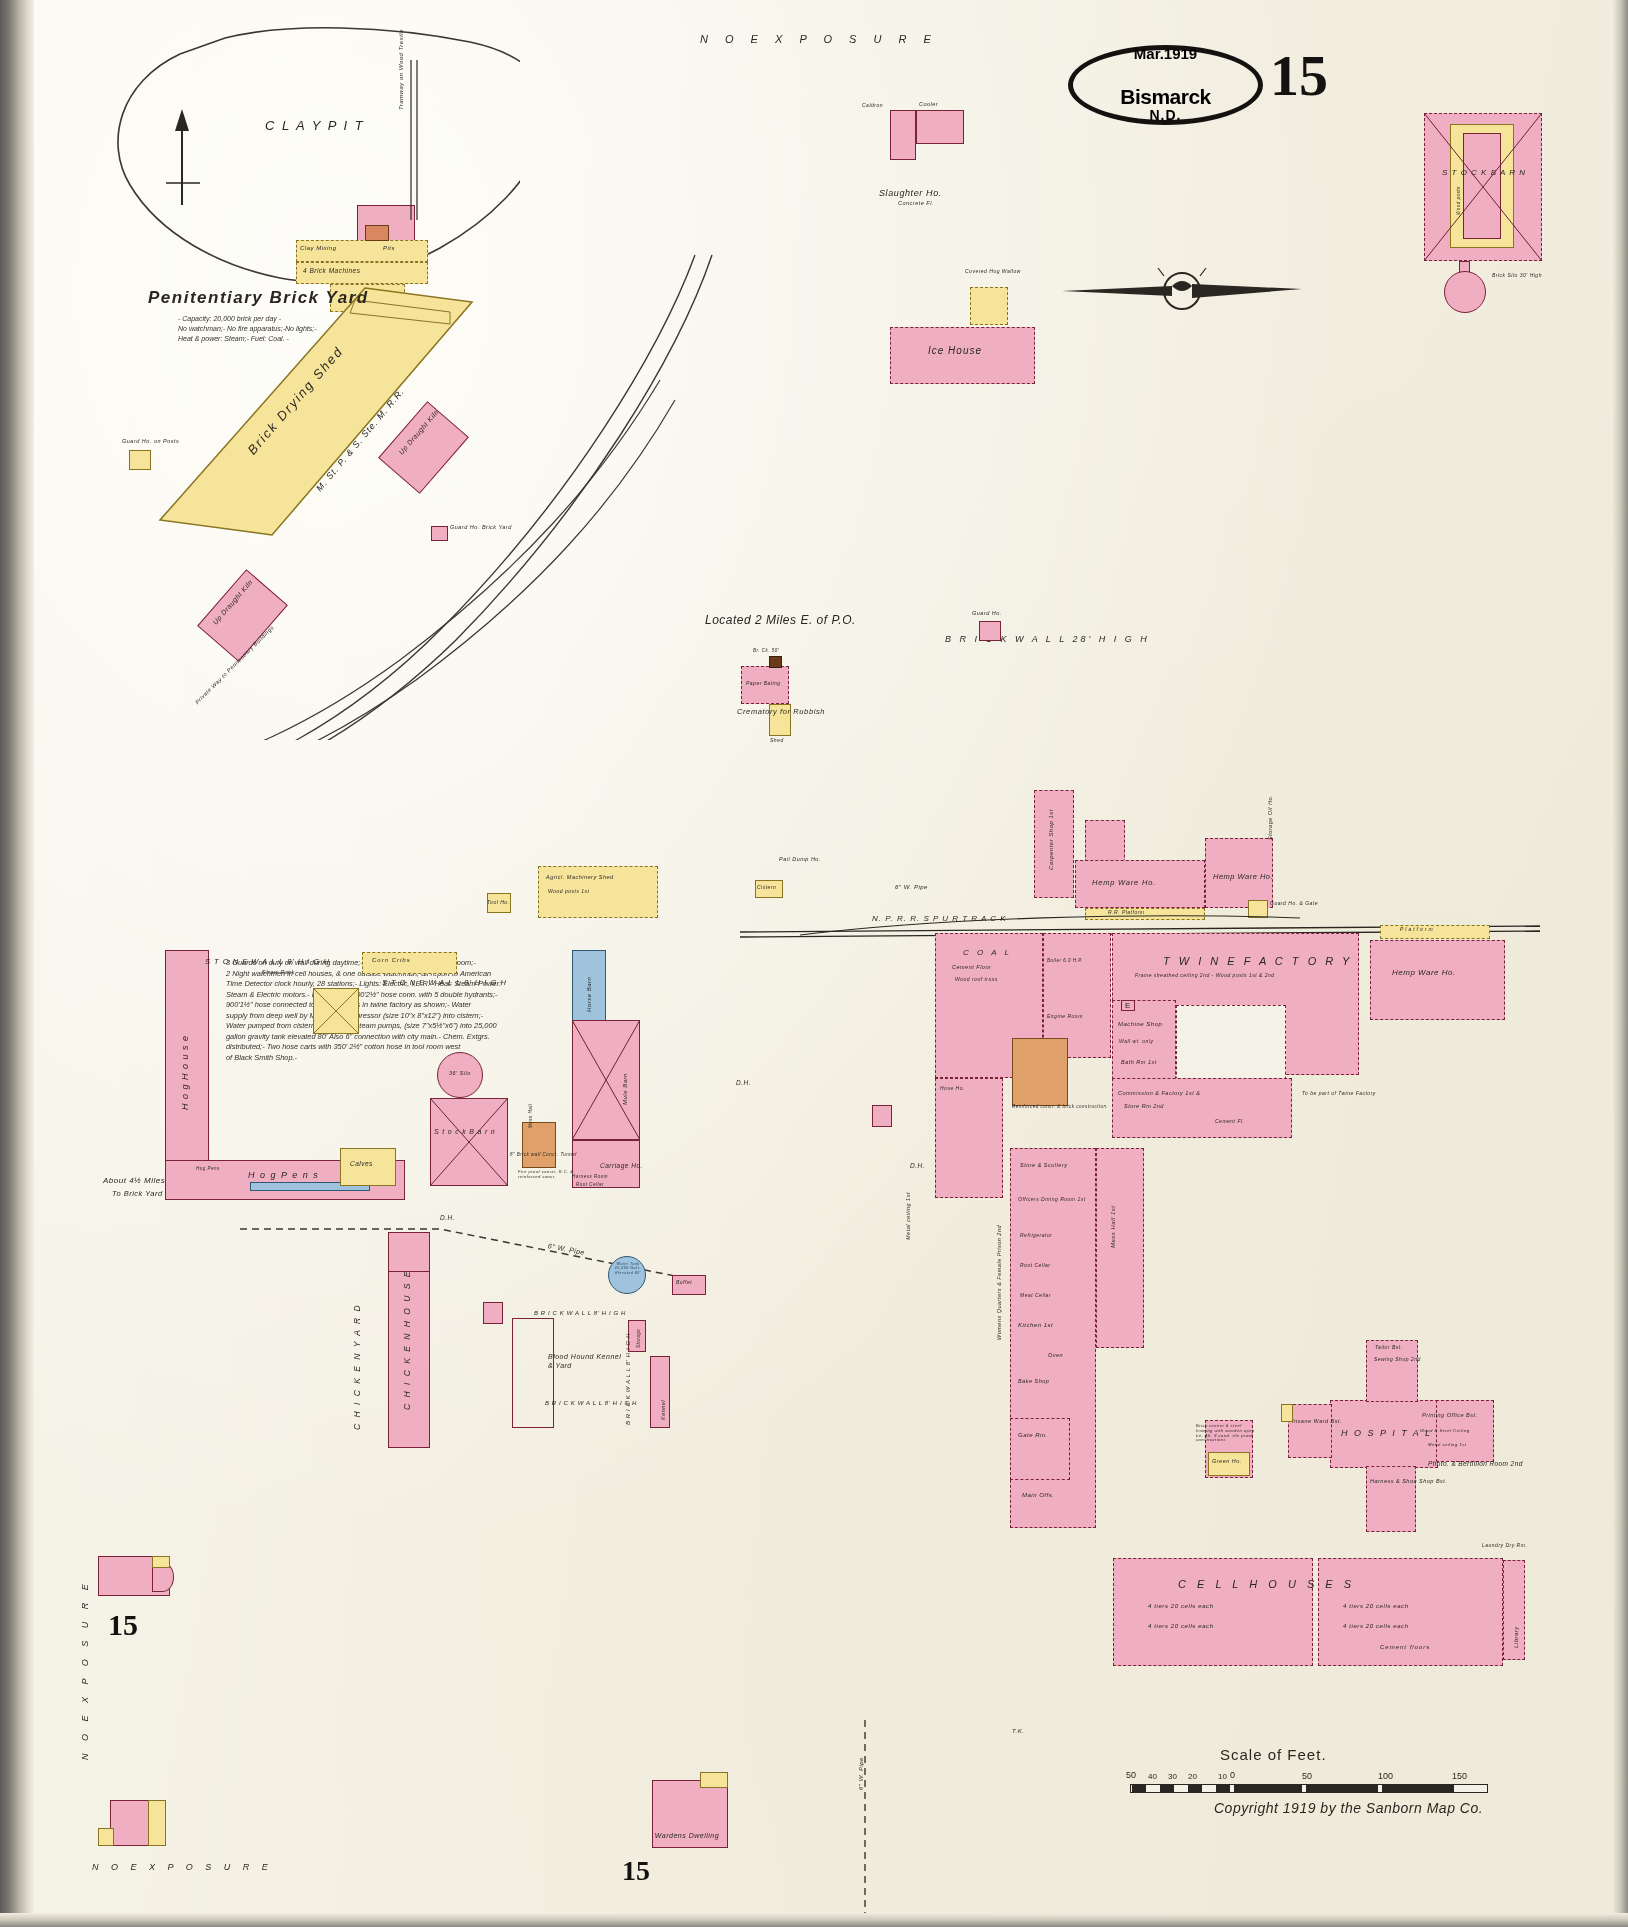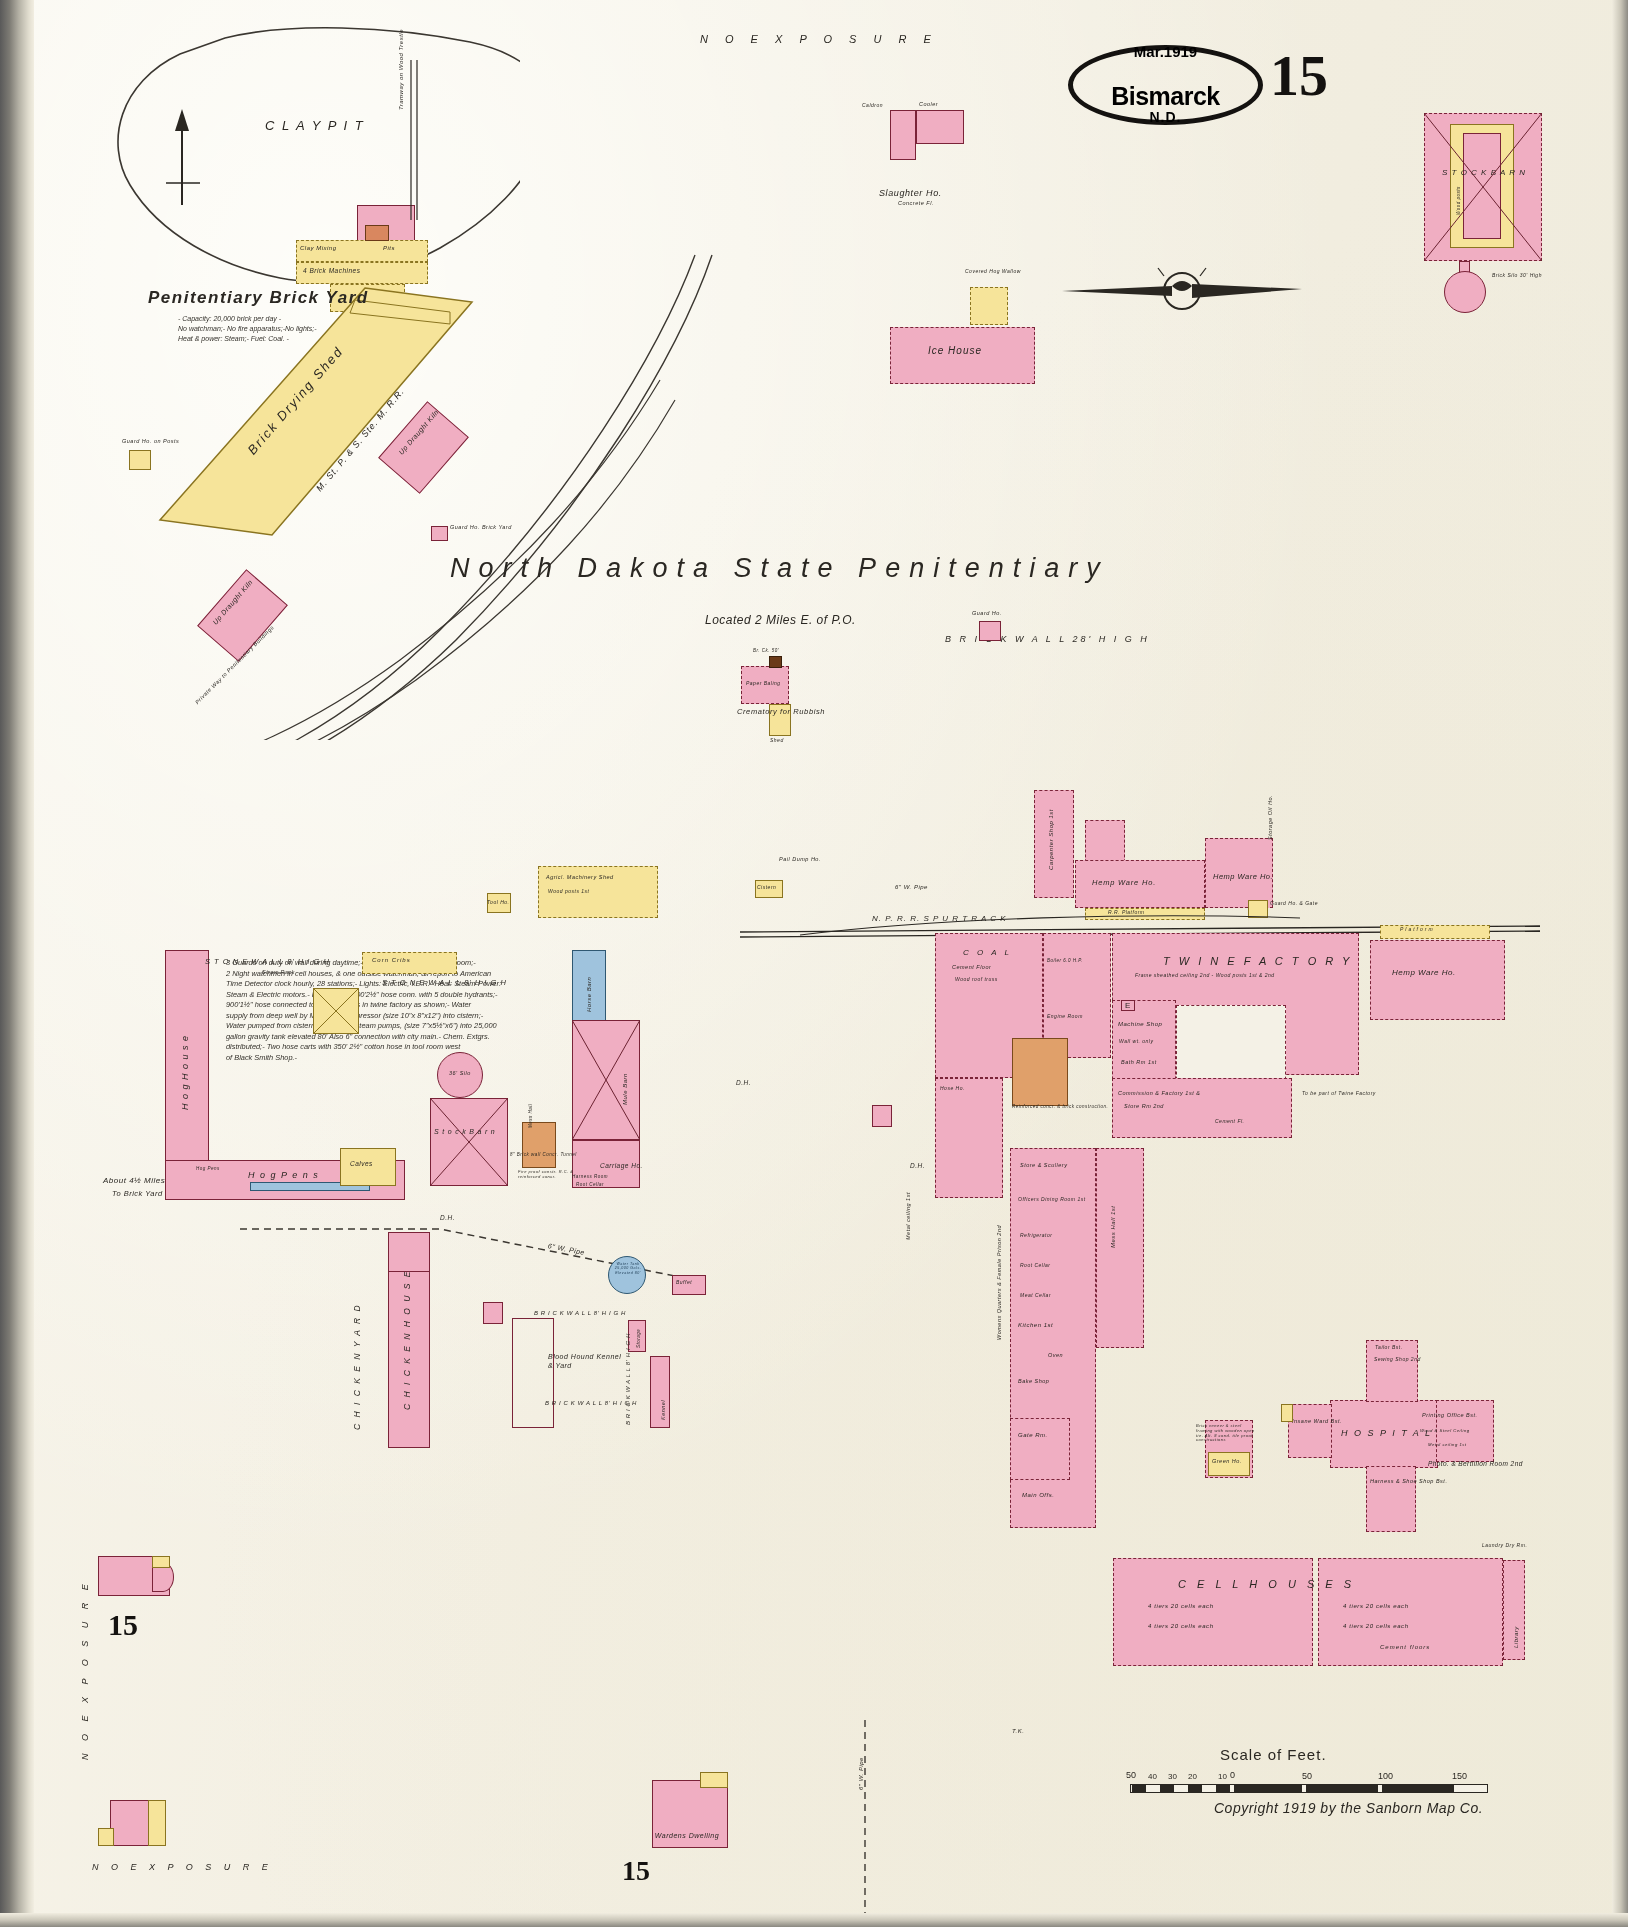--- a/index.html
+++ b/index.html
@@ -59,21 +59,21 @@
 </head>
 <body>
 
 <div id="sheet">
   <div id="paper-tint"></div>
 
   <div class="lbl ital spaced" style="left:700px;top:33px;font-size:11px;letter-spacing:7px;">N O    E X P O S U R E</div>
 
   <div class="title-oval" style="left:1068px;top:45px;width:185px;height:70px;">
     <div style="font-size:15px;font-weight:700;letter-spacing:0px;margin-top:-2px;font-family:'Liberation Sans',sans-serif;">Mar.1919</div>
-    <div style="font-size:25px;font-weight:700;line-height:1;letter-spacing:-0.5px;margin-top:24px;">Bismarck</div>
+    <div style="font-size:21px;font-weight:700;line-height:1;letter-spacing:-0.5px;margin-top:24px;">Bismarck</div>
     <div style="font-size:14px;font-weight:700;letter-spacing:1px;">N.D.</div>
   </div>
   <div class="pagenum" style="left:1270px;top:42px;font-size:58px;">15</div>
 
   <svg style="position:absolute;left:90px;top:20px;" width="430" height="300">
     <path d="M135 18 C 200 2, 300 6, 380 22 C 445 36, 470 70, 452 120 C 440 160, 400 200, 350 228
              C 300 255, 240 268, 190 258 C 130 246, 70 215, 40 165 C 14 122, 30 62, 90 34 Z" fill="none" stroke="#3b3731" stroke-width="1.6"></path>
   </svg>
   <div class="lbl ital" style="left:265px;top:118px;font-size:13px;letter-spacing:2px;">C L A Y   P I T</div>
 
@@ -167,21 +167,20 @@
   <svg class="hatch-x" style="left:1424px;top:113px;" width="118" height="148">
     <line x1="0" y1="0" x2="118" y2="148" stroke="#6b2231" stroke-width="1"></line>
     <line x1="118" y1="0" x2="0" y2="148" stroke="#6b2231" stroke-width="1"></line>
   </svg>
   <div class="bldg pink" style="left:1459px;top:261px;width:11px;height:12px;"></div>
   <div class="bldg pink" style="left:1444px;top:271px;width:42px;height:42px;border-radius:50%;"></div>
   <div class="lbl ital" style="left:1492px;top:272px;font-size:5px;line-height:1.25;">
      <span>Brick Silo 30' High</span>
   </div>
 
-  <div class="lbl ital" style="left:450px;top:553px;font-size:27px;letter-spacing:9px;">North Dakota State Penitentiary</div>
   <div class="lbl ital" style="left:705px;top:613px;font-size:12px;">Located 2 Miles E. of P.O.</div>
 
   <div class="outline" style="left:885px;top:630px;width:648px;height:856px;border:1.6px solid #3b3731;border-bottom:none;"></div>
   <div class="lbl ital" style="left:945px;top:634px;font-size:9px;letter-spacing:3px;">B R I C K       W A L L       28'      H I G H</div>
   <div class="bldg pink" style="left:979px;top:621px;width:22px;height:20px;"></div>
   <div class="lbl ital" style="left:972px;top:610px;font-size:5.5px;">Guard Ho.</div>
 
   <div class="bldg pink-dash" style="left:741px;top:666px;width:48px;height:38px;"></div>
   <div class="bldg pink" style="left:769px;top:656px;width:13px;height:12px;background:#6b3a18;border-color:#3a1f0a;"></div>
   <div class="lbl ital" style="left:753px;top:648px;font-size:4.5px;">Br. Ck. 50'</div>

